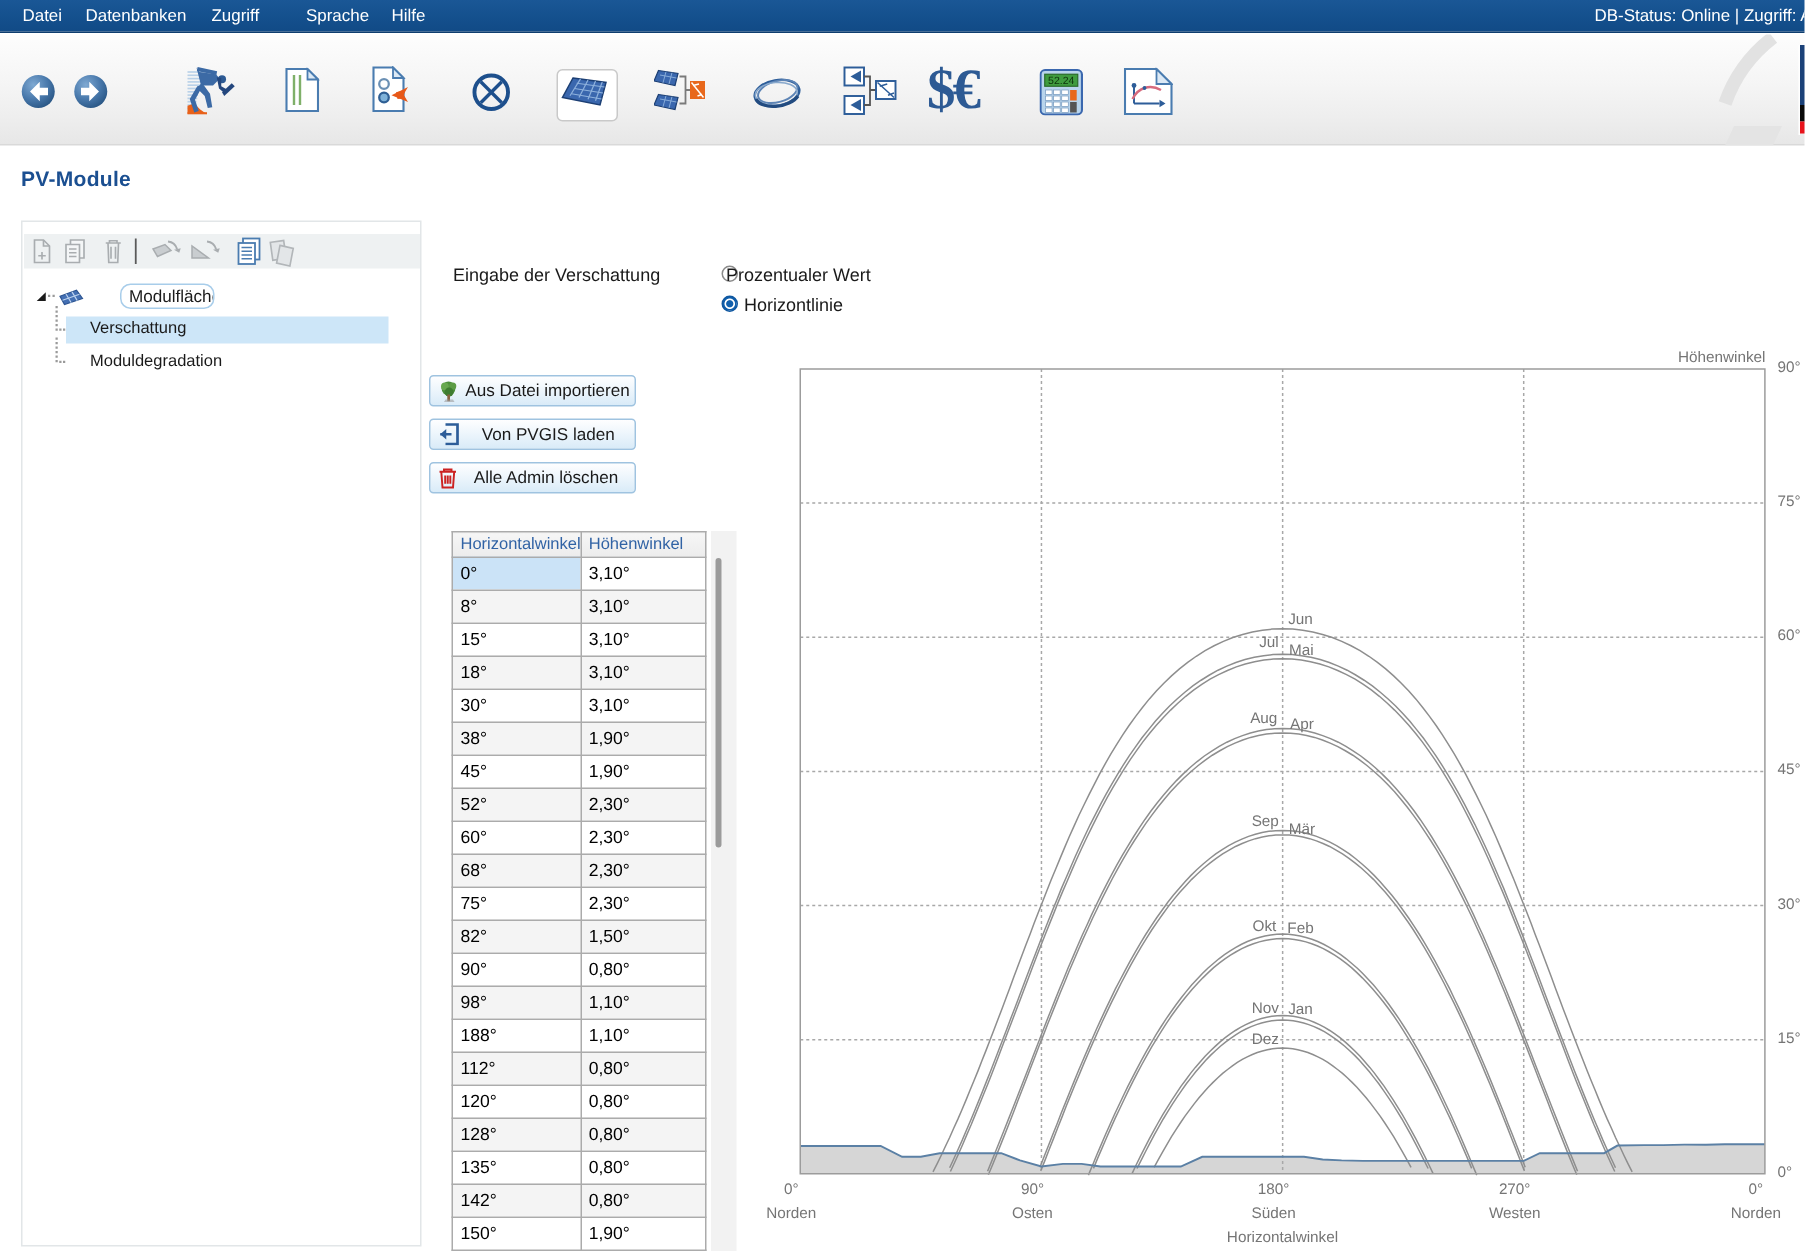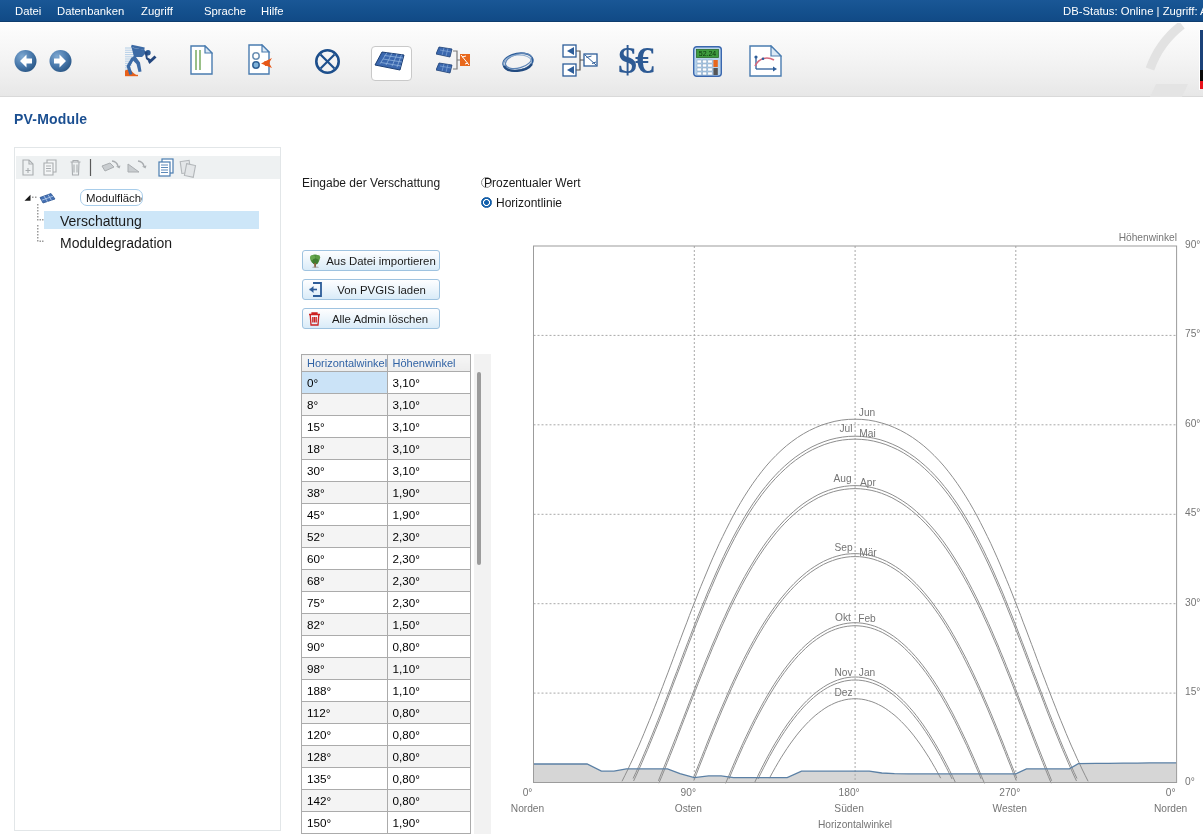--- a/index.html
+++ b/index.html
@@ -15,34 +15,34 @@
   .toolbar { position:absolute; left:0; top:23px; width:1203px; height:74px;
     background:linear-gradient(180deg,#fdfdfd 0%,#f5f5f5 45%,#eeeeee 75%,#e7e7e7 100%);
     border-bottom:1px solid #d9d9d9; }
   h1 { position:absolute; left:14px; top:111px; font-size:14px; color:#1b4f91;
     font-weight:bold; letter-spacing:0.2px;}
   
   .lpanel { position:absolute; left:14px; top:147px; width:267px; height:684px;
     border:1px solid #e2e6e8; background:#fff; }
   .lptoolbar { position:absolute; left:1px; top:8px; width:264px; height:23px;
     background:#eef1f2; }
-  .treerow { position:absolute; font-size:14px; color:#1a1a1a; }
+  .treerow { position:absolute; font-size:11px; color:#1a1a1a; }
   .namebox { position:absolute; left:65px; top:41px; width:63px; height:17px;
     border:1px solid #a8cdea; border-radius:7px; background:#fff; font-size:11.4px;
     line-height:16px; padding-left:5px; color:#1a1a1a; white-space:nowrap; overflow:hidden;}
   .sel { position:absolute; left:29px; top:63px; width:215px; height:18px;
     background:#cde6f8; }
   
   .radio { position:absolute; width:11px; height:11px; border-radius:50%;
     border:1px solid #8a8a8a; background:#fff; }
   .radio.on { border:1px solid #0f57a0;
     background:radial-gradient(circle at 50% 50%, #1160ad 0 2.1px, #fff 2.7px 3.2px, #1160ad 3.8px 100%); }
   .lbl { position:absolute; font-size:12px; color:#1a1a1a; }
   
-  .btn { position:absolute; left:302px; width:138px; height:21px;
+  .btn { position:absolute; left:286px; width:138px; height:21px;
     border:1px solid #9fc3e0; border-radius:3px;
     background:linear-gradient(180deg,#fefeff 0%,#eef6fc 45%,#d9ebf8 100%);
     font-size:12px; color:#1a1a1a; display:flex; align-items:center; }
   .btn svg { margin-left:5px; flex:0 0 auto; }
   .btn span { flex:1; text-align:center; white-space:nowrap; font-size:11.4px; }
   
   .htable { position:absolute; left:301px; top:354px; border-collapse:collapse;
     table-layout:fixed; width:170px; font-size:11.7px; color:#000; }
   .htable col.c1 { width:85.5px; }
   .htable th { height:16.5px; background:linear-gradient(180deg,#f6f6f6,#ececec);

